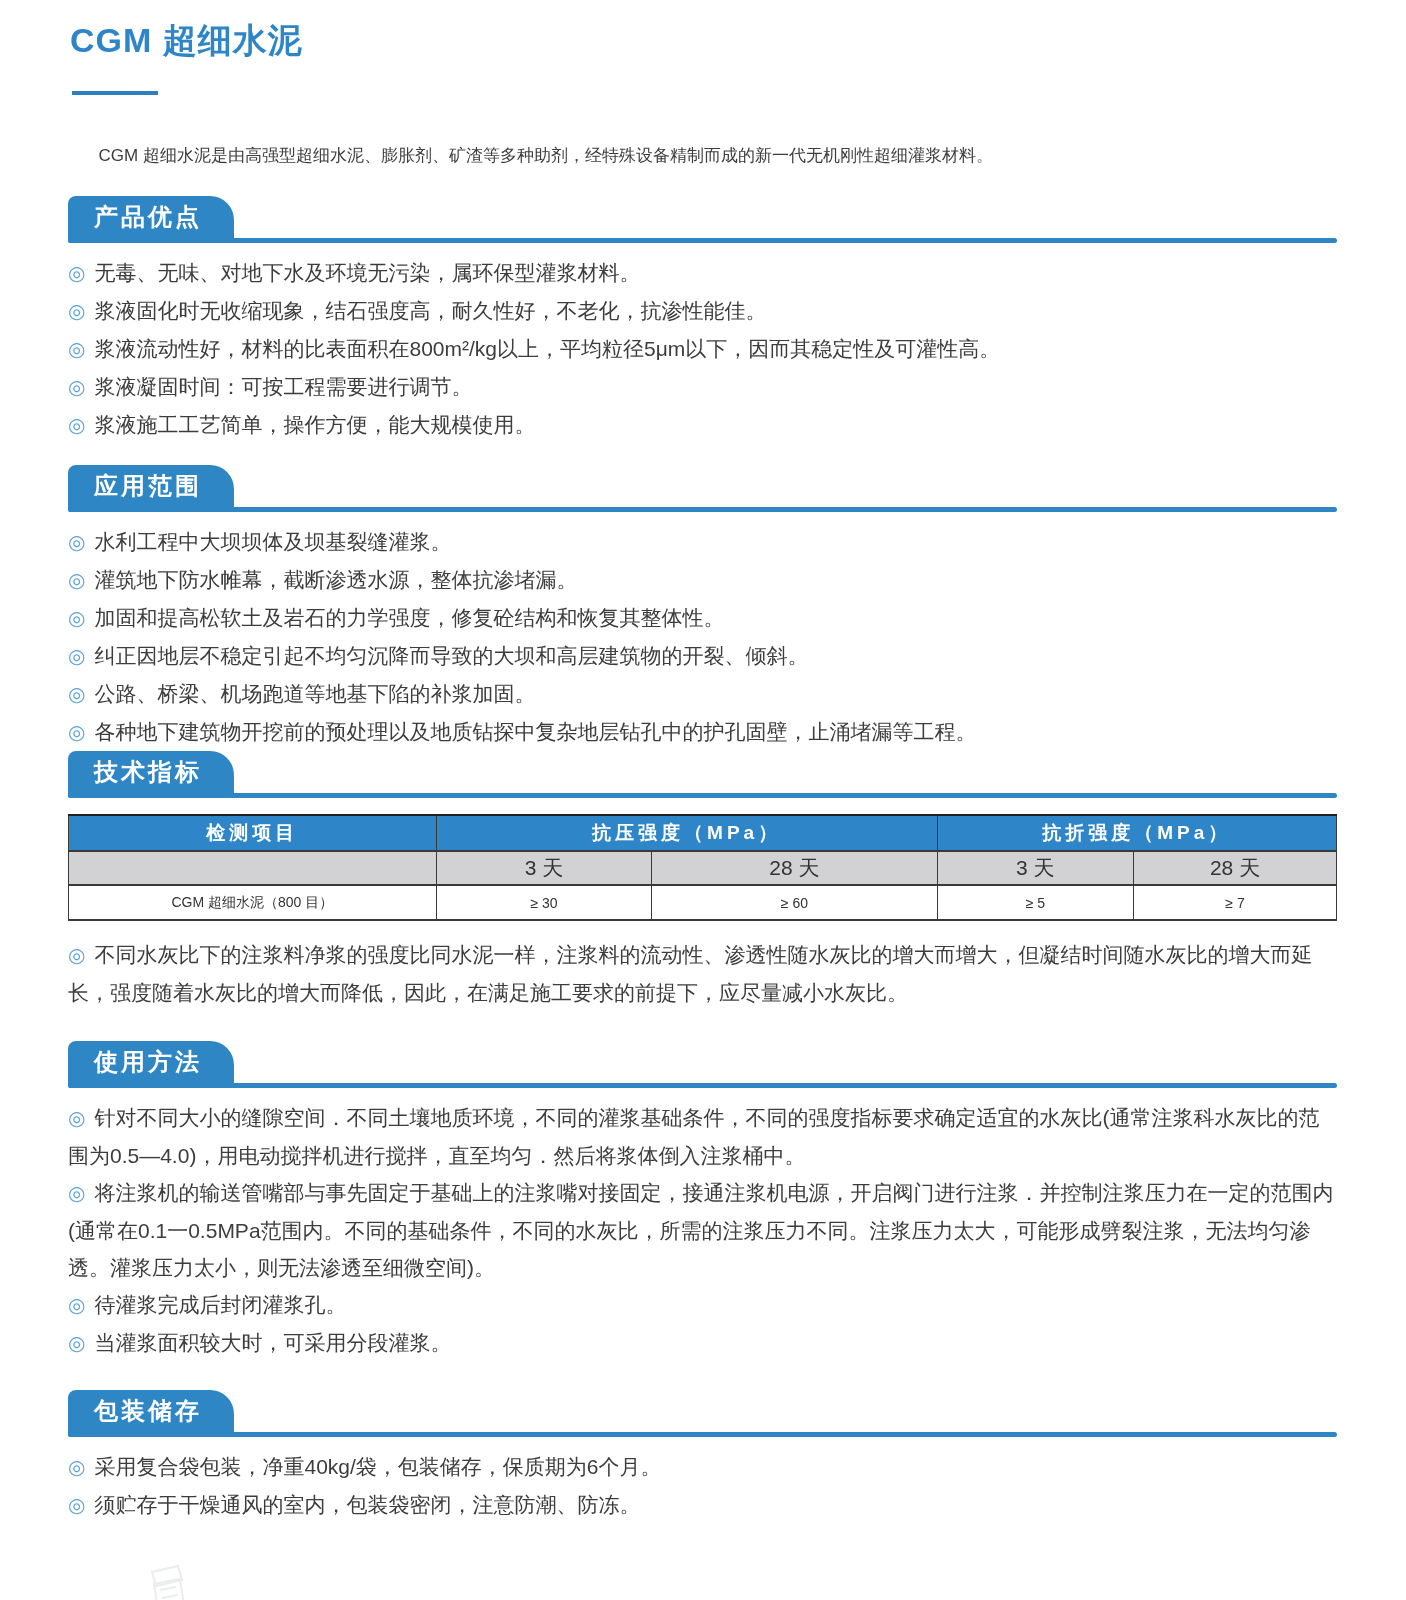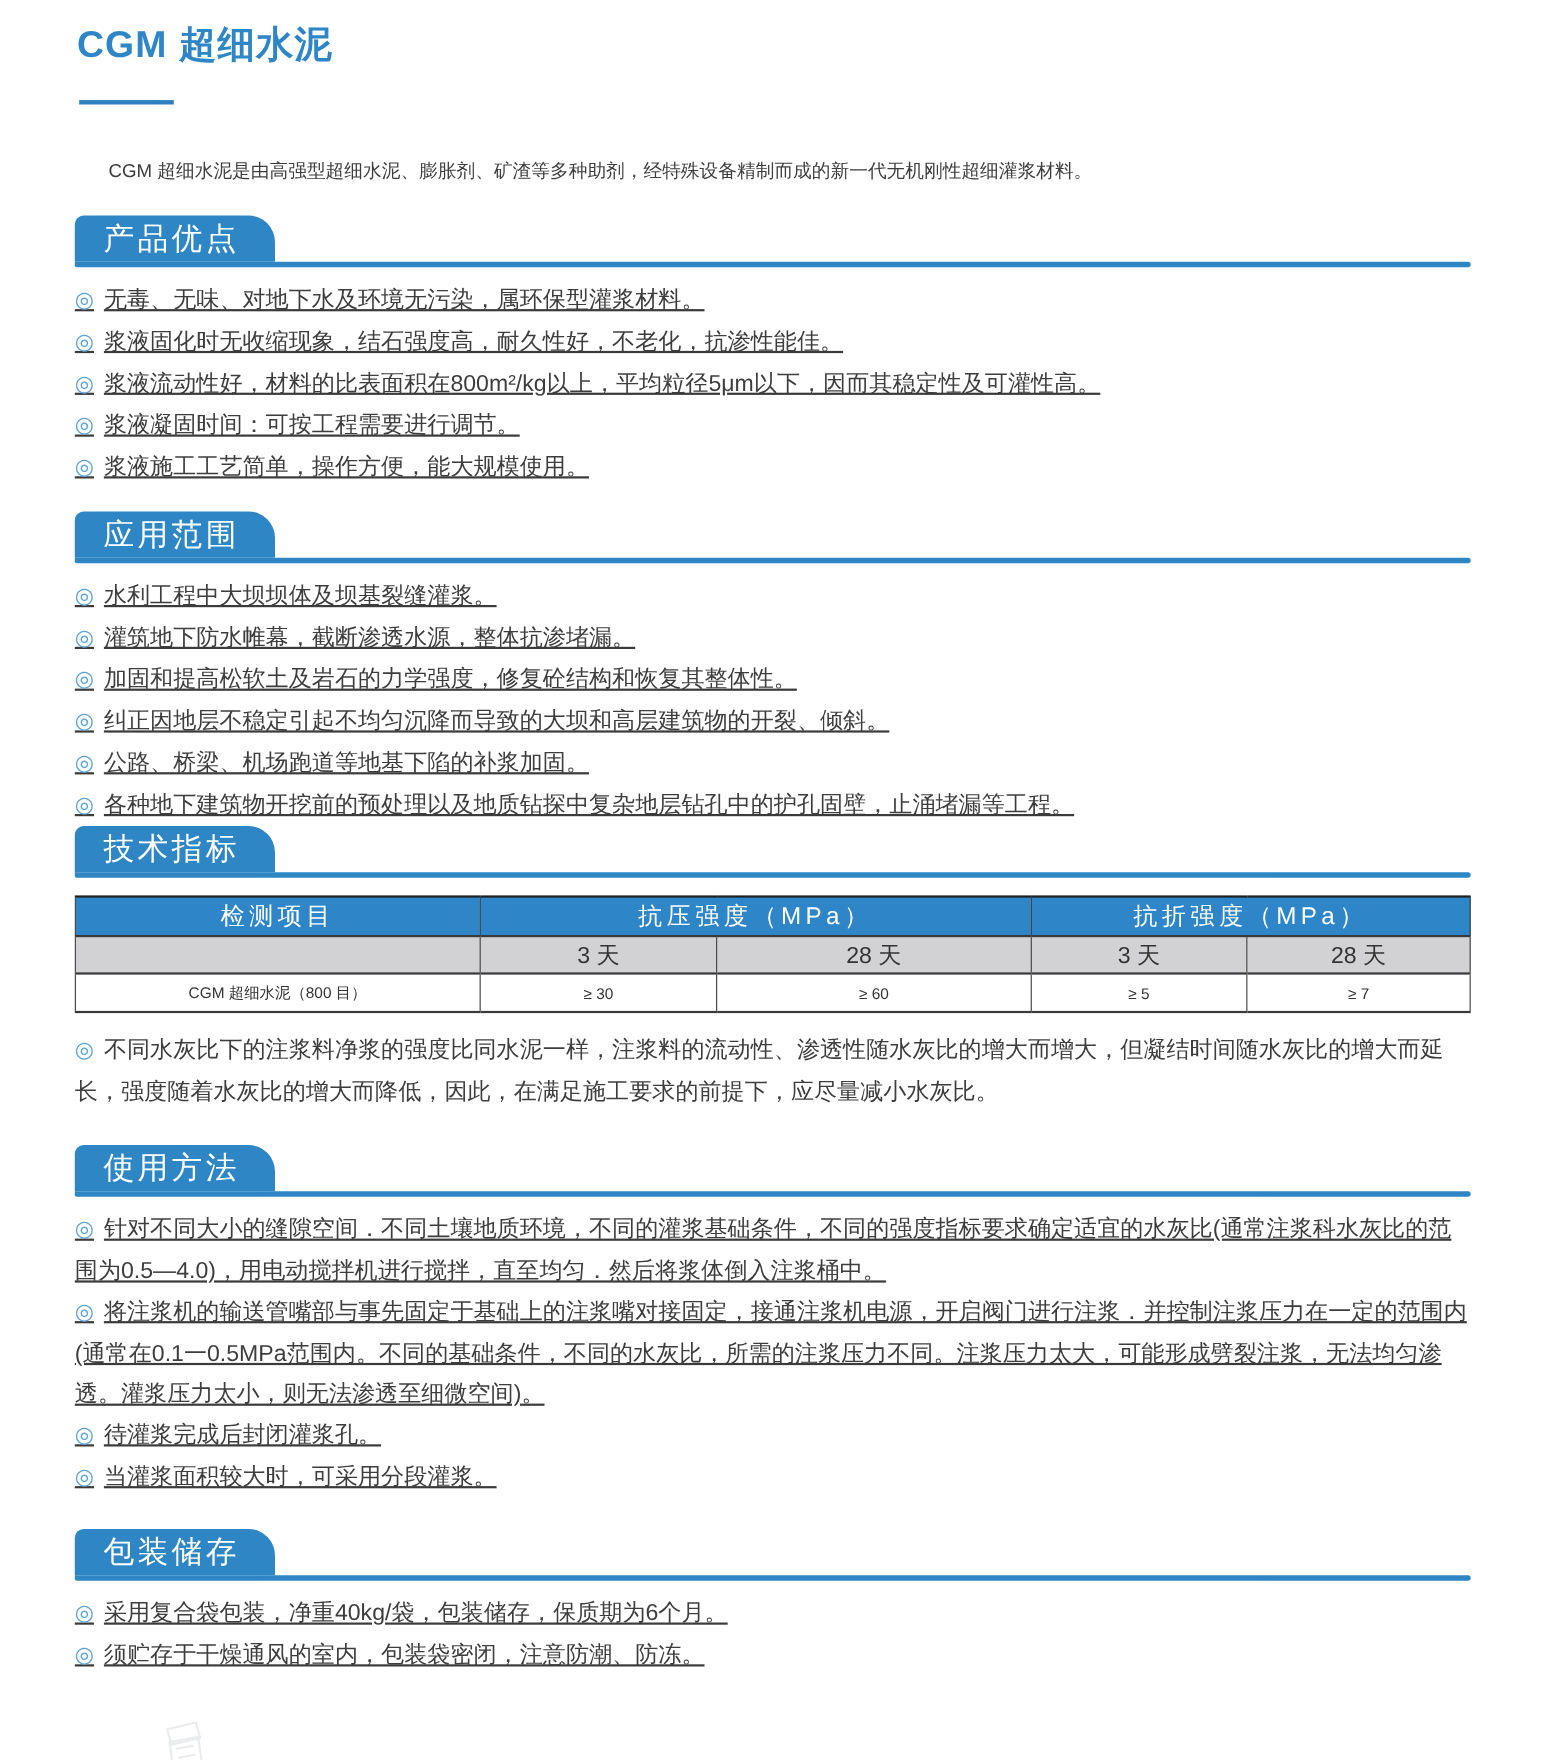--- a/index.html
+++ b/index.html
@@ -32,34 +32,34 @@
     line-height: 30px;
     text-indent: 1.8em;
     color: #3d3d3d;
   }
 
   .sec-header { line-height: 0; }
   .sec-tab {
     display: inline-block;
     background: #2e86c5;
     color: #ffffff;
-    font-size: 28px;
-    font-weight: normal;
+    font-size: 24px;
+    font-weight: bold;
     letter-spacing: 3px;
     line-height: 30px;
     padding: 6px 32px 6px 26px;
     border-radius: 8px 24px 0 0;
   }
   .sec-rule {
     height: 5px;
     background: #2e86c5;
     border-radius: 0 3px 3px 2px;
   }
 
-  .bullets { padding: 11px 0 0 0; text-decoration: underline; }
+  .bullets { padding: 11px 0 0 0; }
   .bullets p {
     margin: 0;
     font-size: 21px;
     line-height: 37px;
     color: #3d3d3d;
   }
   .bi {
     color: #5ba2d9;
     font-size: 20px;
     margin-right: 9px;
@@ -80,22 +80,22 @@
   .spec-table th, .spec-table td {
     border: 1px solid #3a3a3a;
     border-top-width: 2px;
     border-bottom-width: 2px;
     text-align: center;
     padding: 0;
   }
   .tr-head th {
     background: #2e86c8;
     color: #ffffff;
-    font-size: 22px;
-    font-weight: normal;
+    font-size: 19px;
+    font-weight: bold;
     letter-spacing: 4px;
     height: 34px;
     border-top-color: #1f1f1f;
   }
   .tr-sub th {
     background: #d2d2d4;
     font-size: 21px;
     font-weight: normal;
     height: 32px;
     color: #333333;

